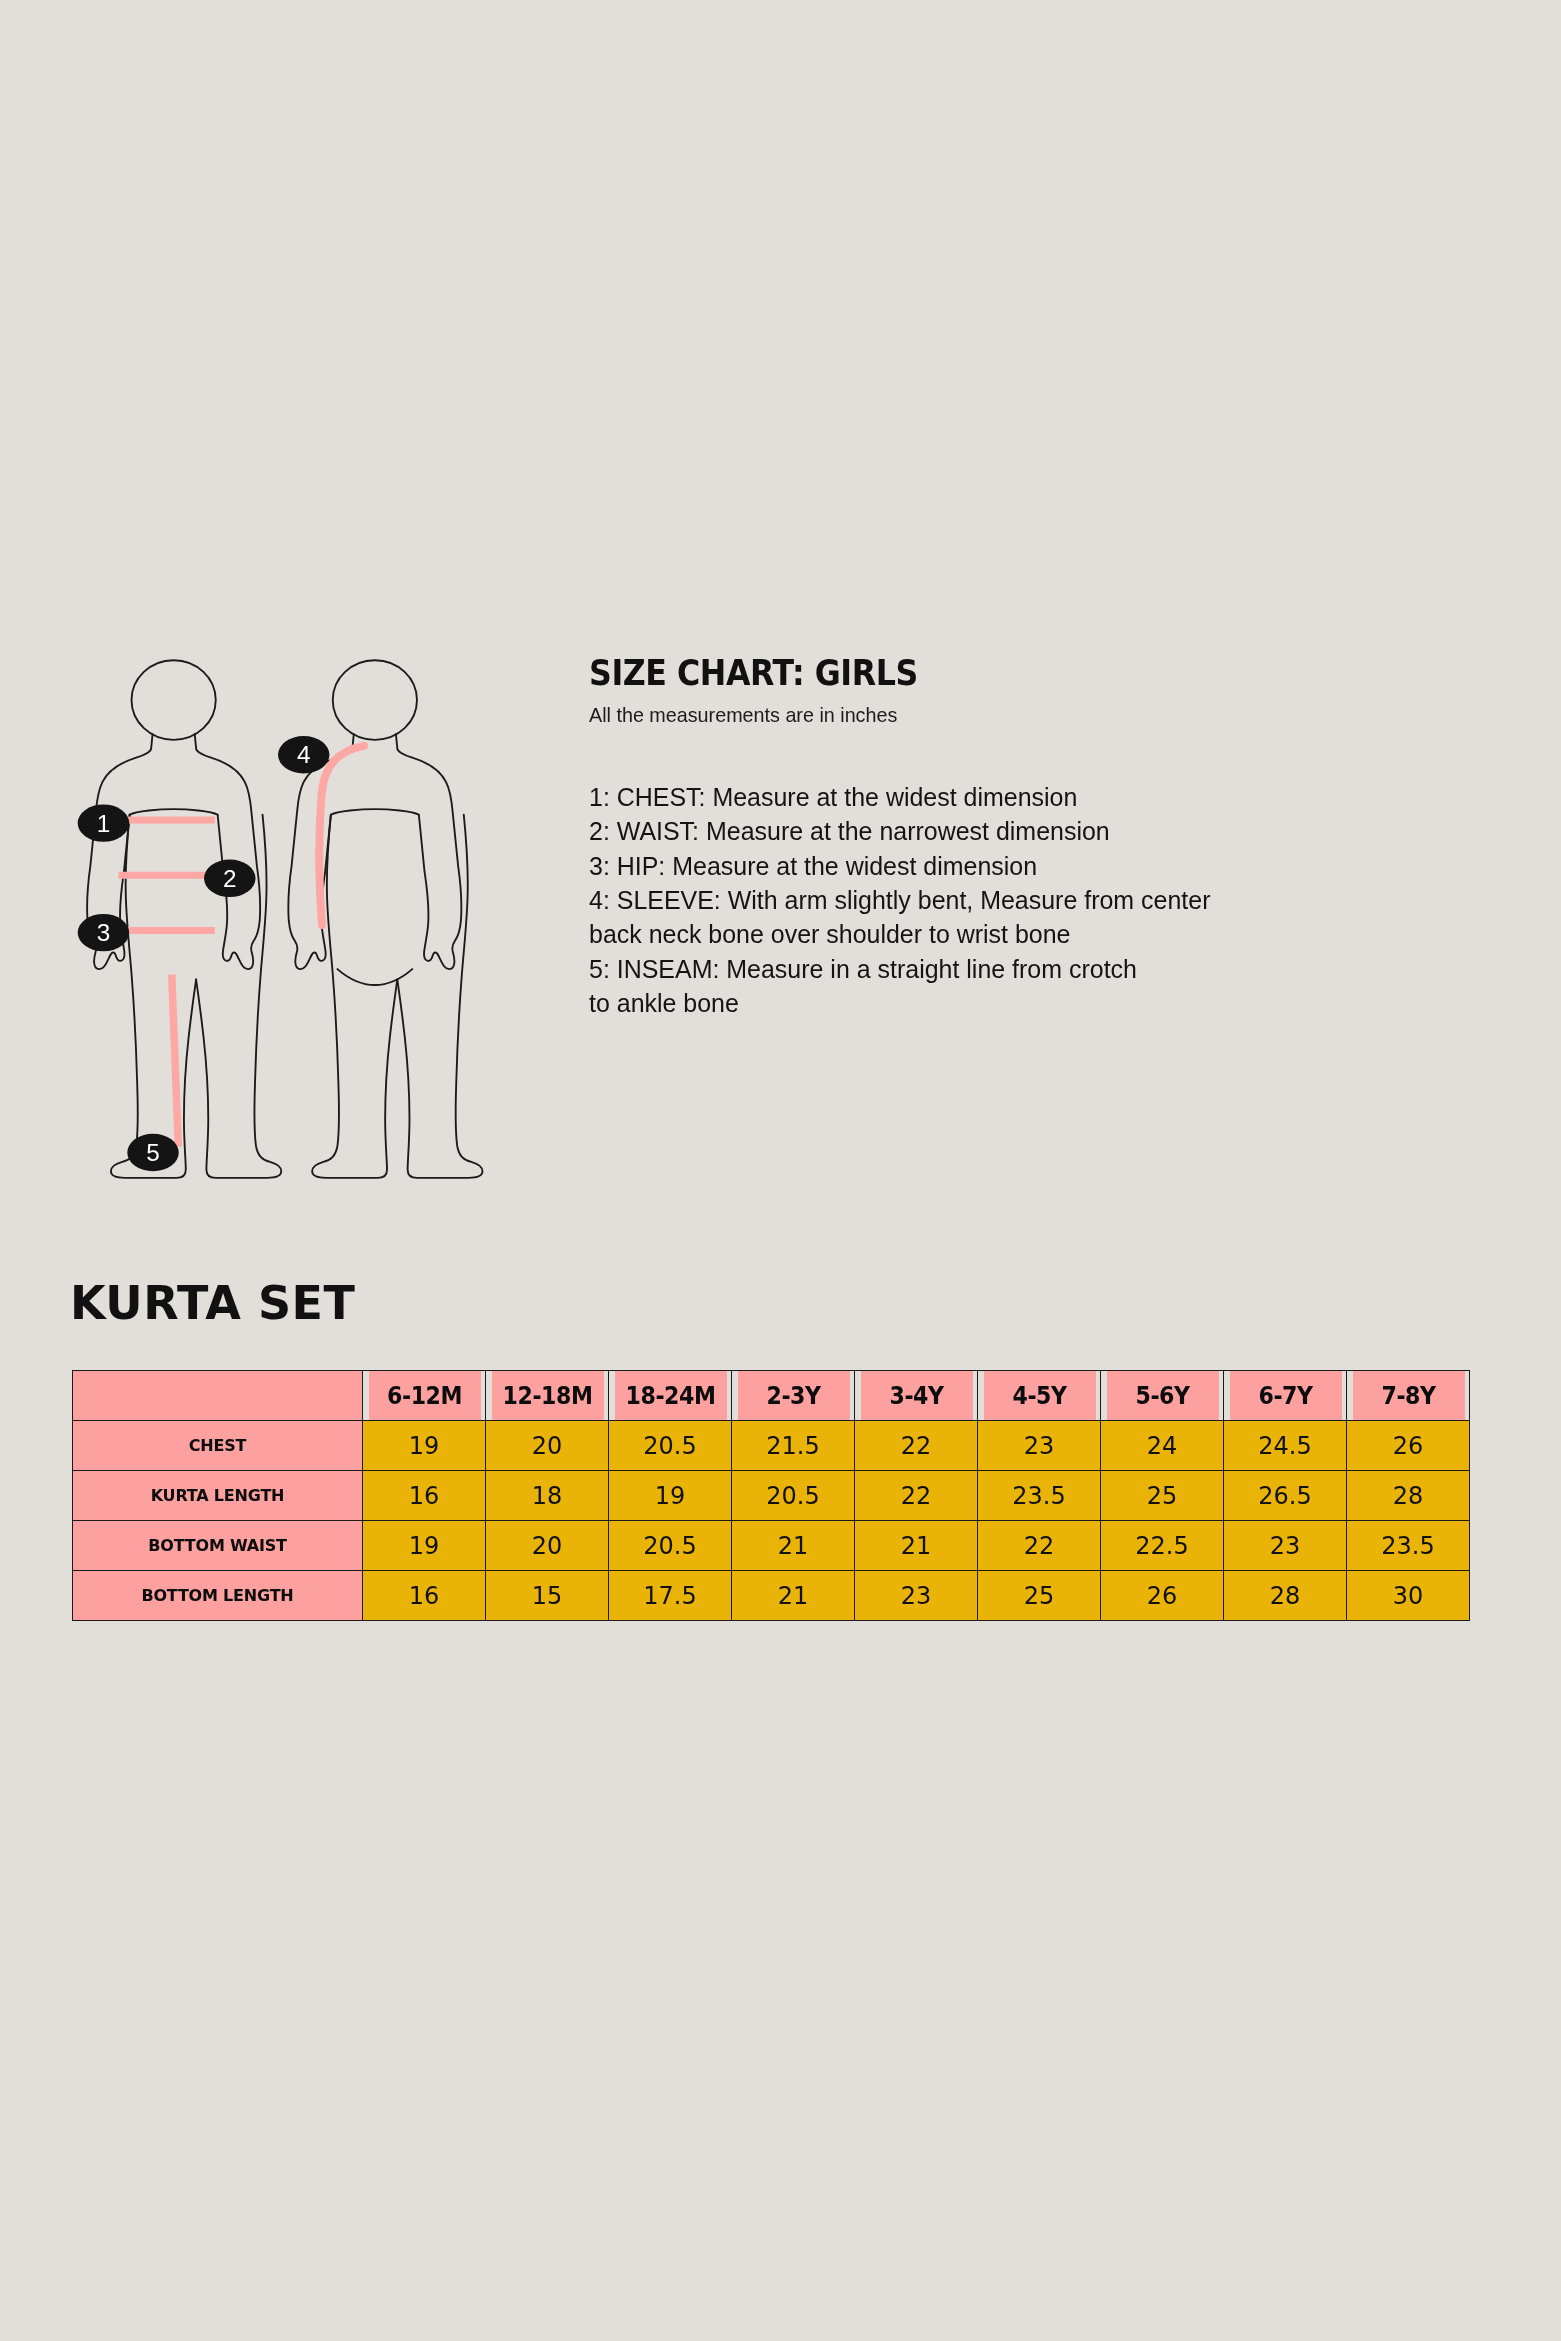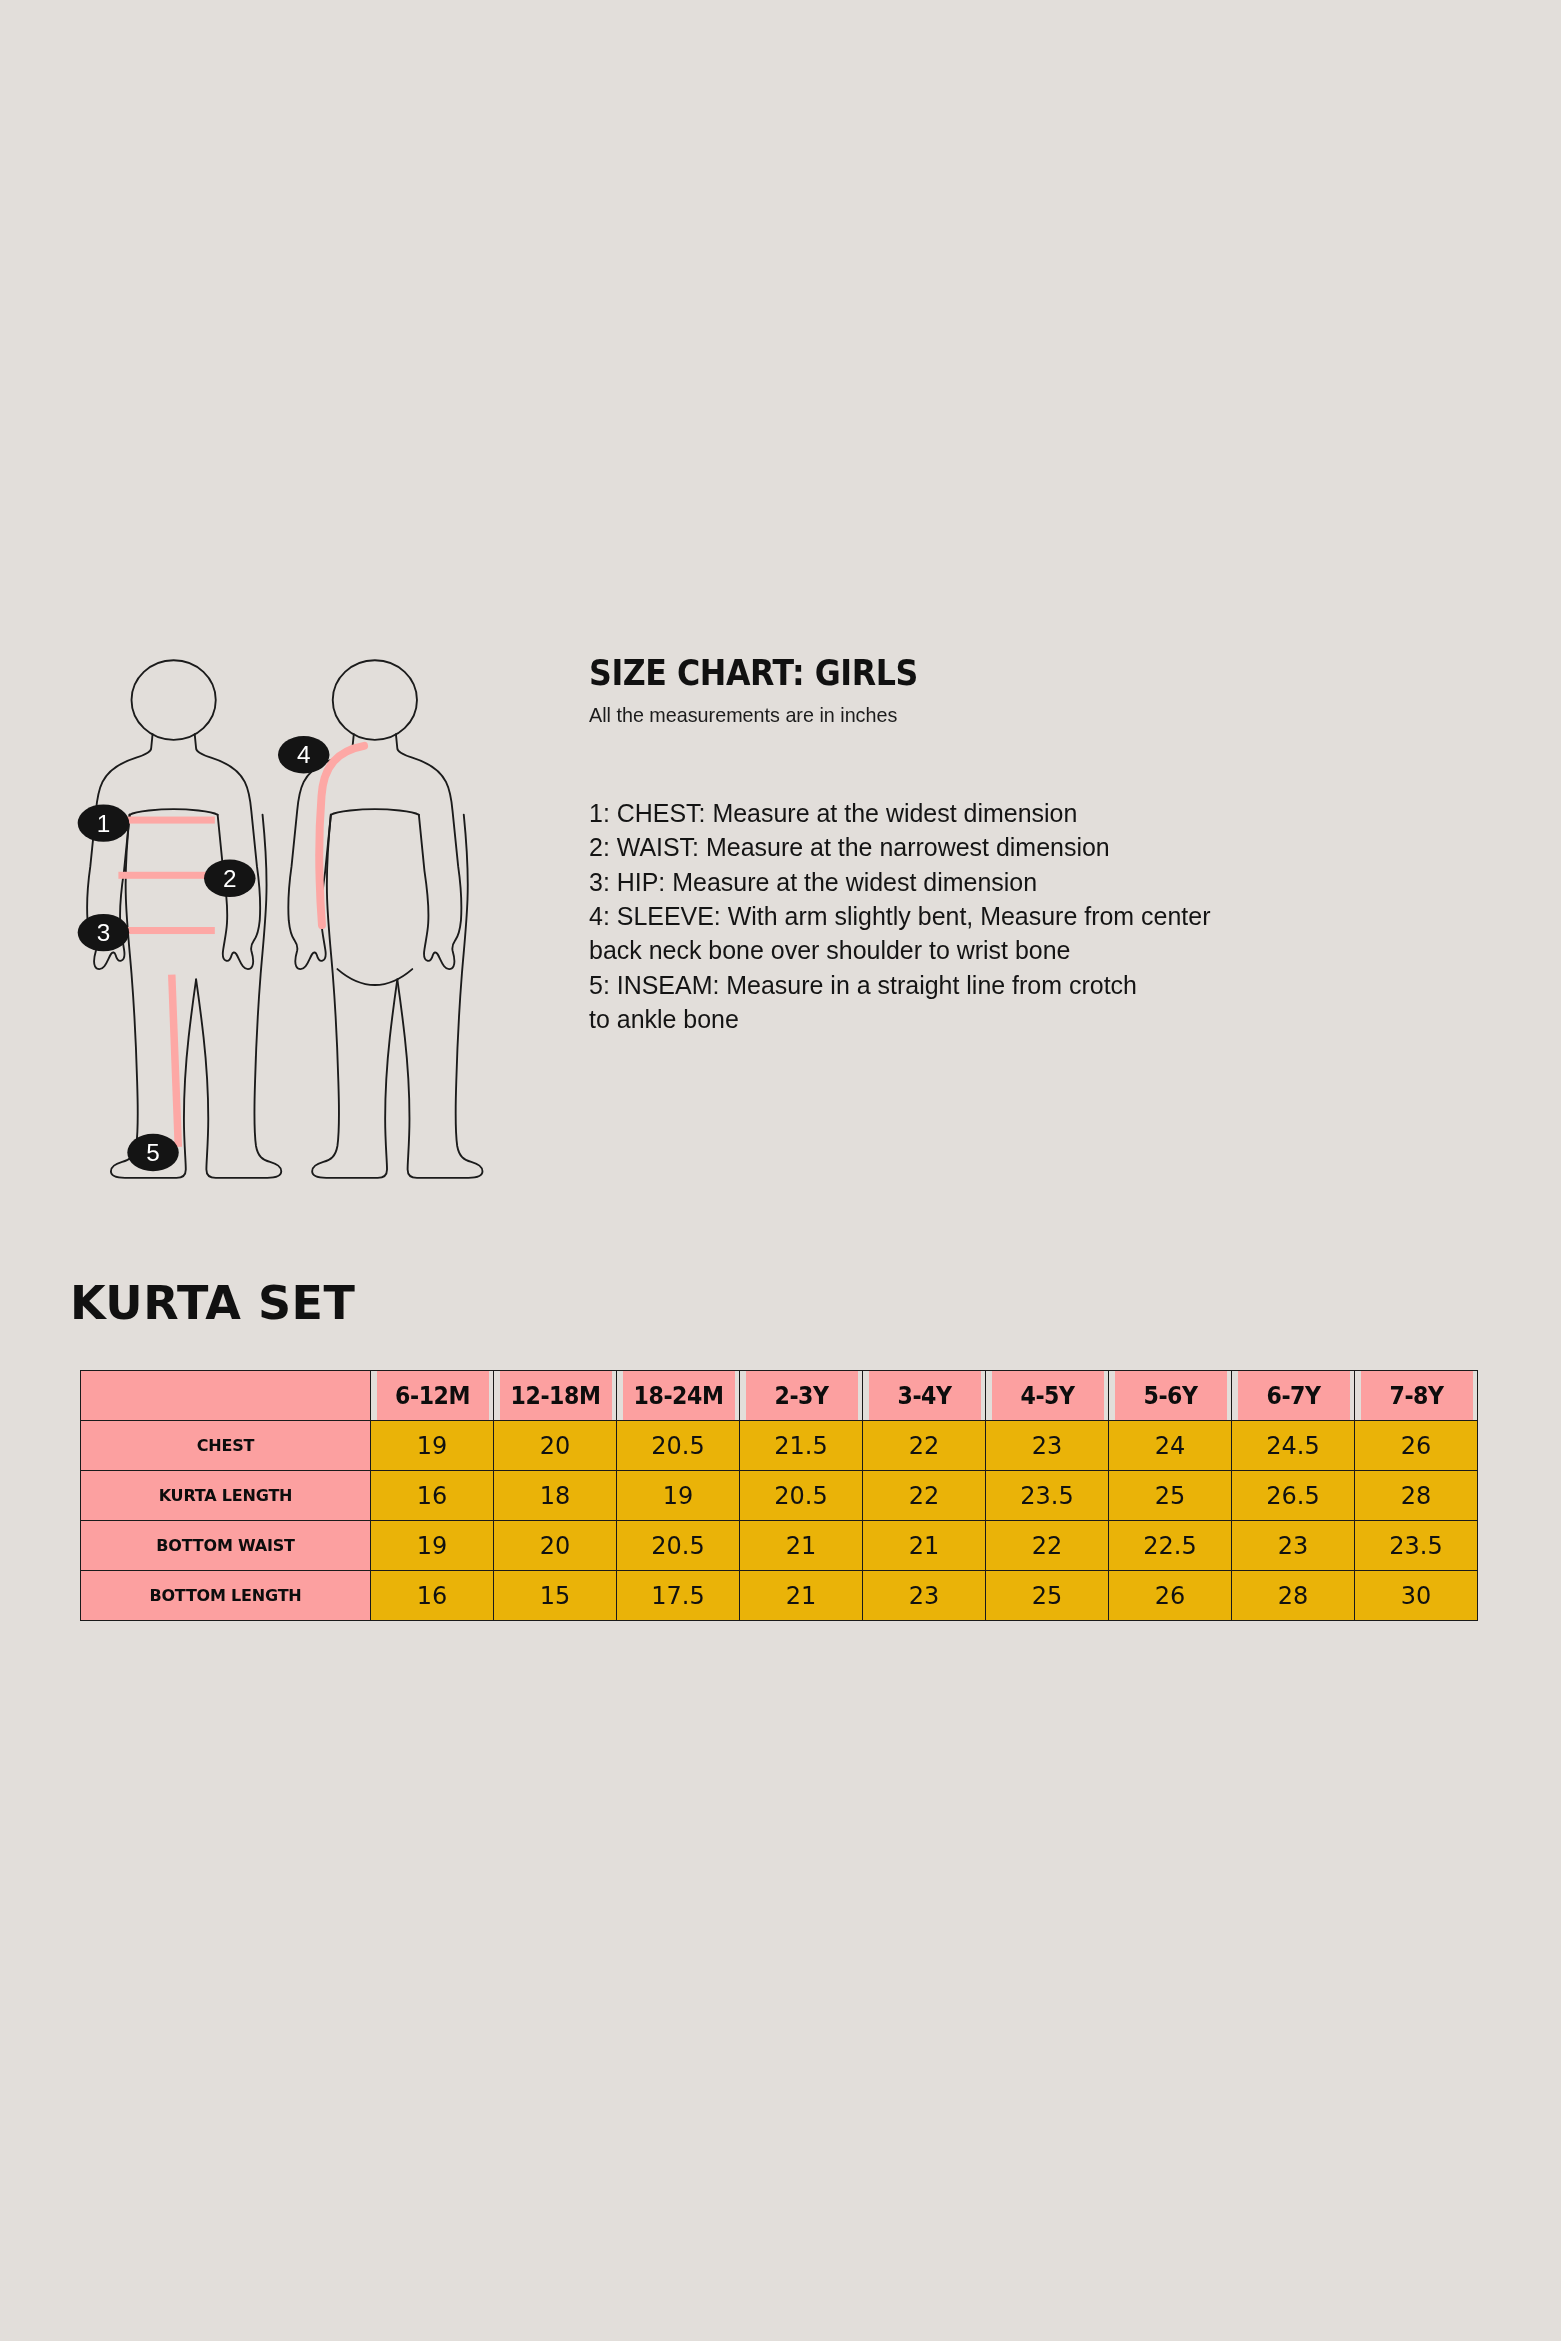--- a/index.html
+++ b/index.html
@@ -57,21 +57,21 @@
     font-family: "Liberation Sans", sans-serif;
     font-size: 21px;
     color: #1c1c1c;
     margin-top: 11.2px;
     line-height: 1.1;
     transform: scaleX(0.94);
     transform-origin: left center;
     white-space: nowrap;
   }
   #legend-lines {
-    margin-top: 70px;
+    margin-top: 54px;
   }
   .legend-line {
     font-family: "Liberation Sans", sans-serif;
     font-size: 26px;
     color: #141414;
     line-height: 1.32;
     white-space: nowrap;
     transform: scaleX(0.96);
     transform-origin: left center;
   }
@@ -85,21 +85,21 @@
     font-weight: bold;
     font-size: 46px;
     letter-spacing: 0.5px;
     color: #111111;
     white-space: nowrap;
   }
 
   
   #size-table-wrap {
     position: absolute;
-    left: 80px;
+    left: 72px;
     top: 1370px;
     width: 1251px;
   }
   table#size-table {
     border-collapse: collapse;
     width: 100%;
     table-layout: fixed;
   }
   table#size-table td, table#size-table th {
     border: 1.4px solid #1a1a1a;

